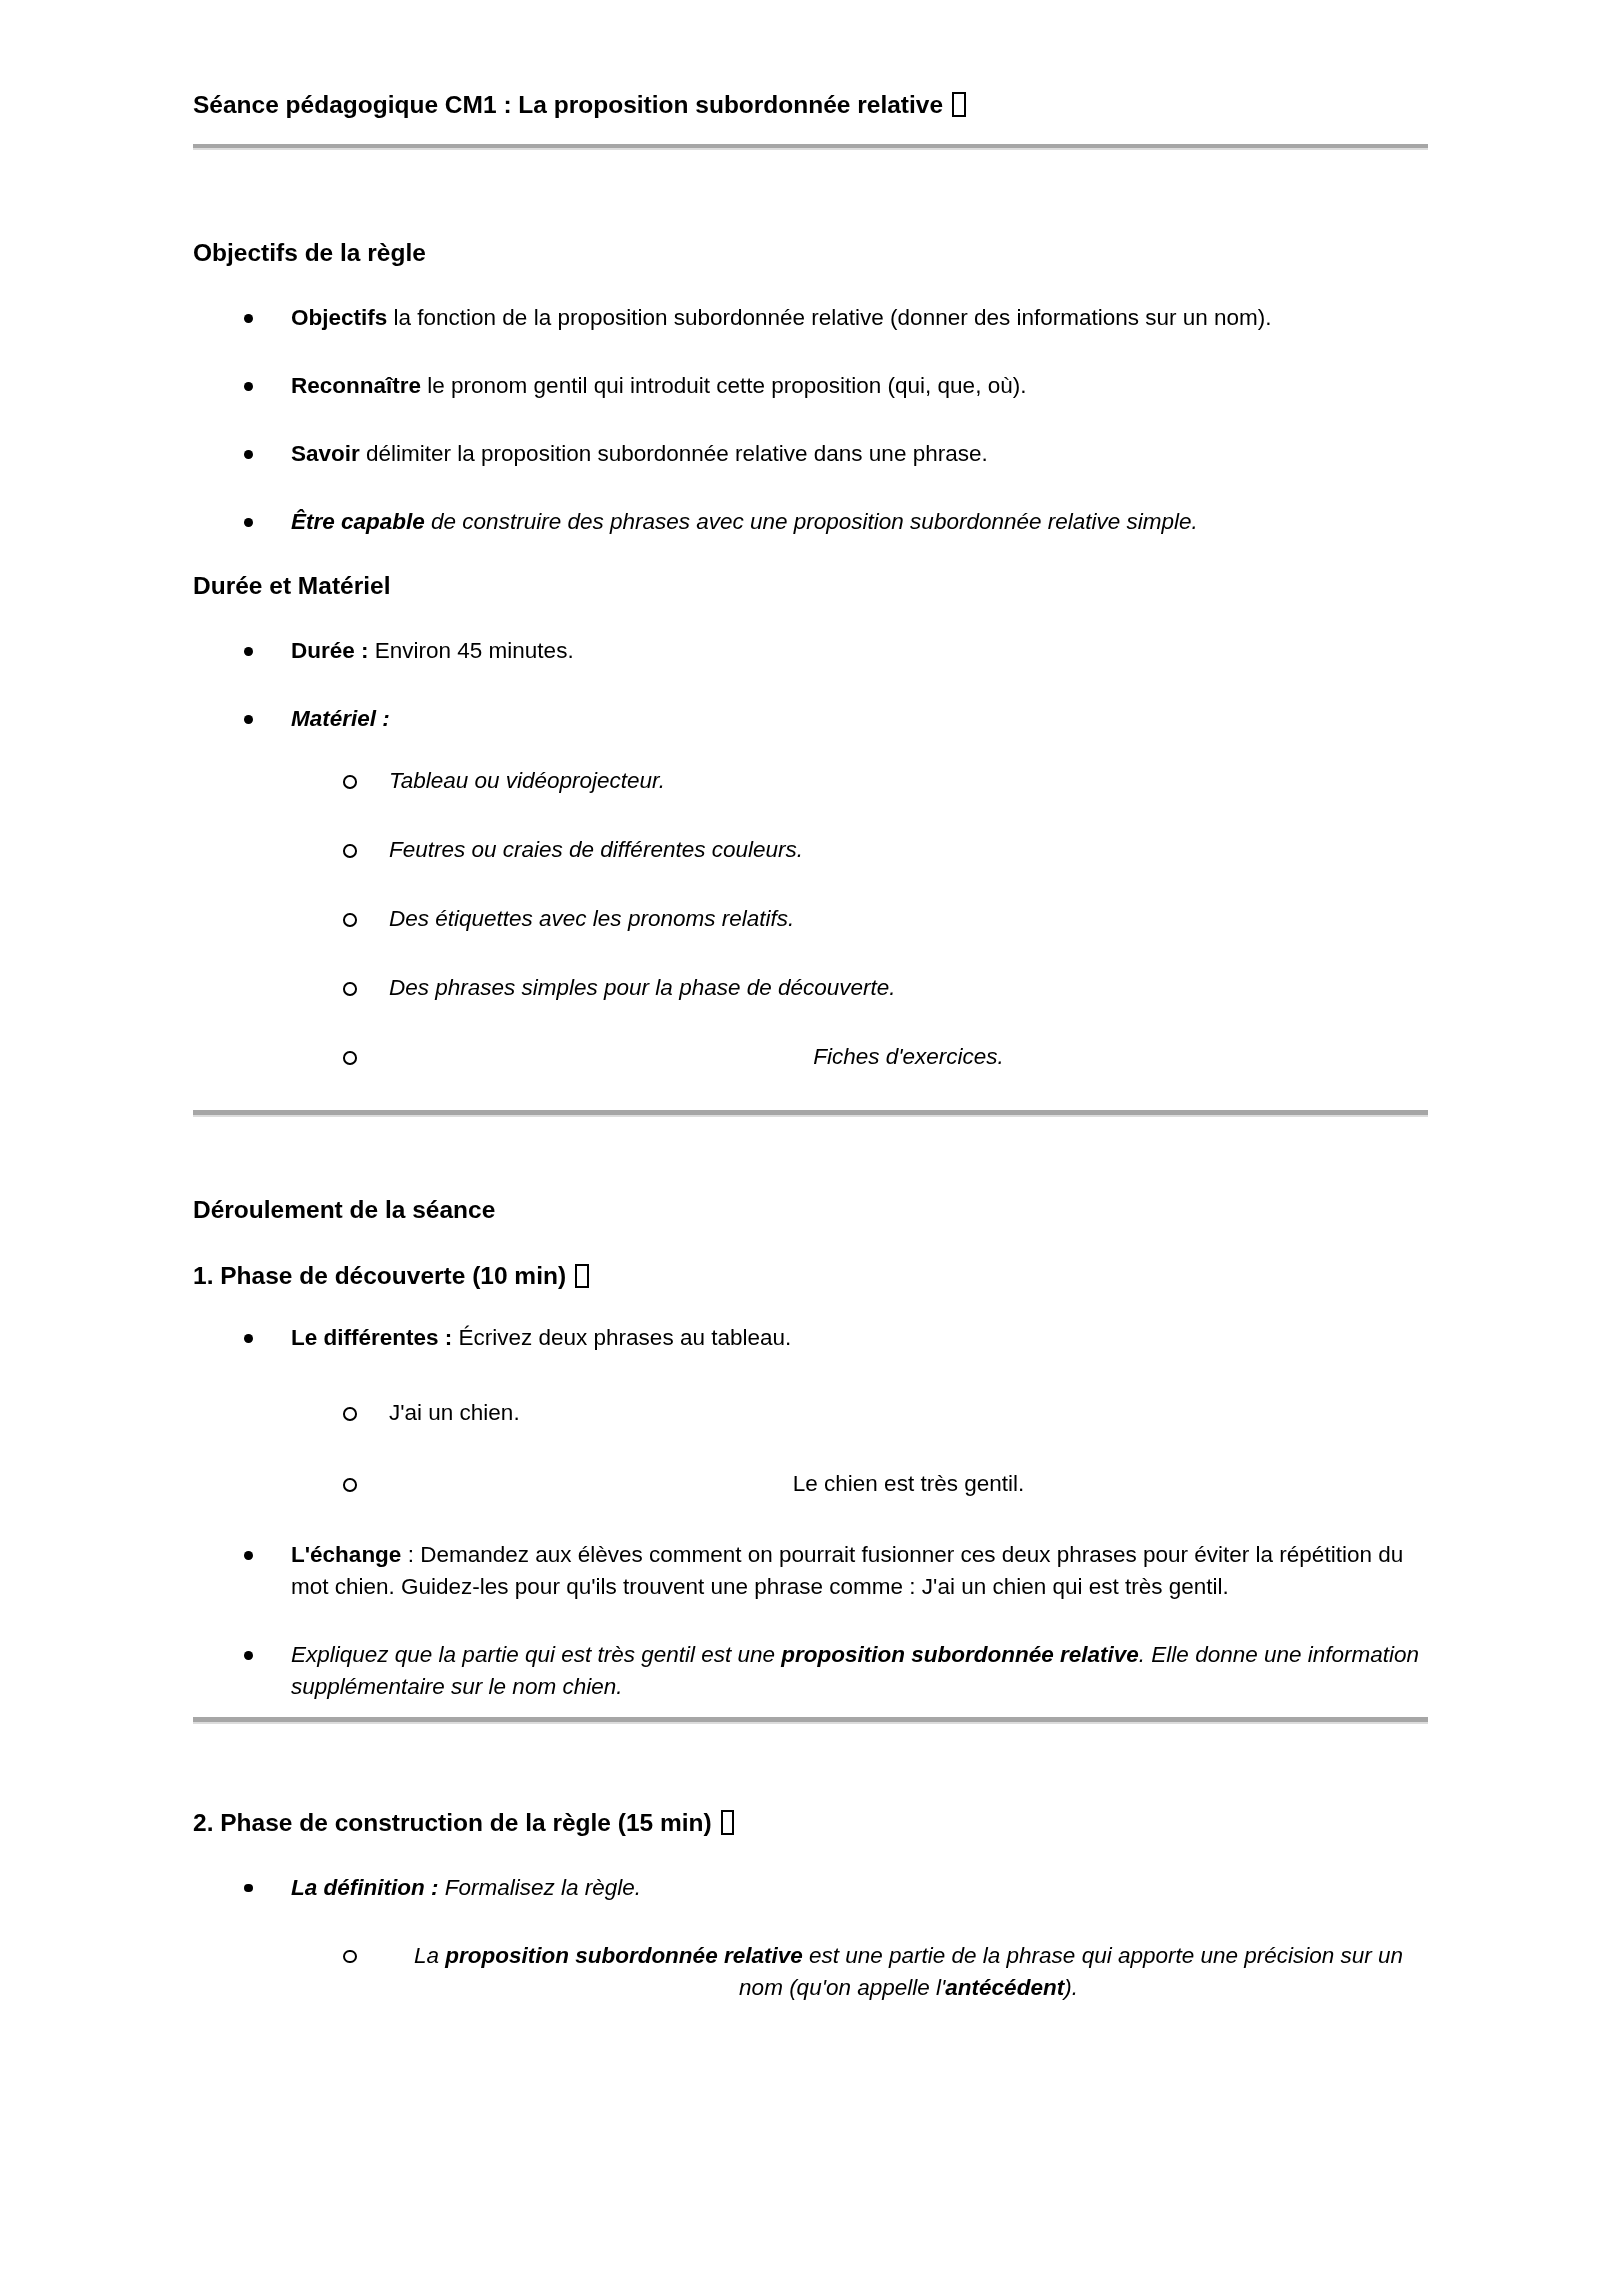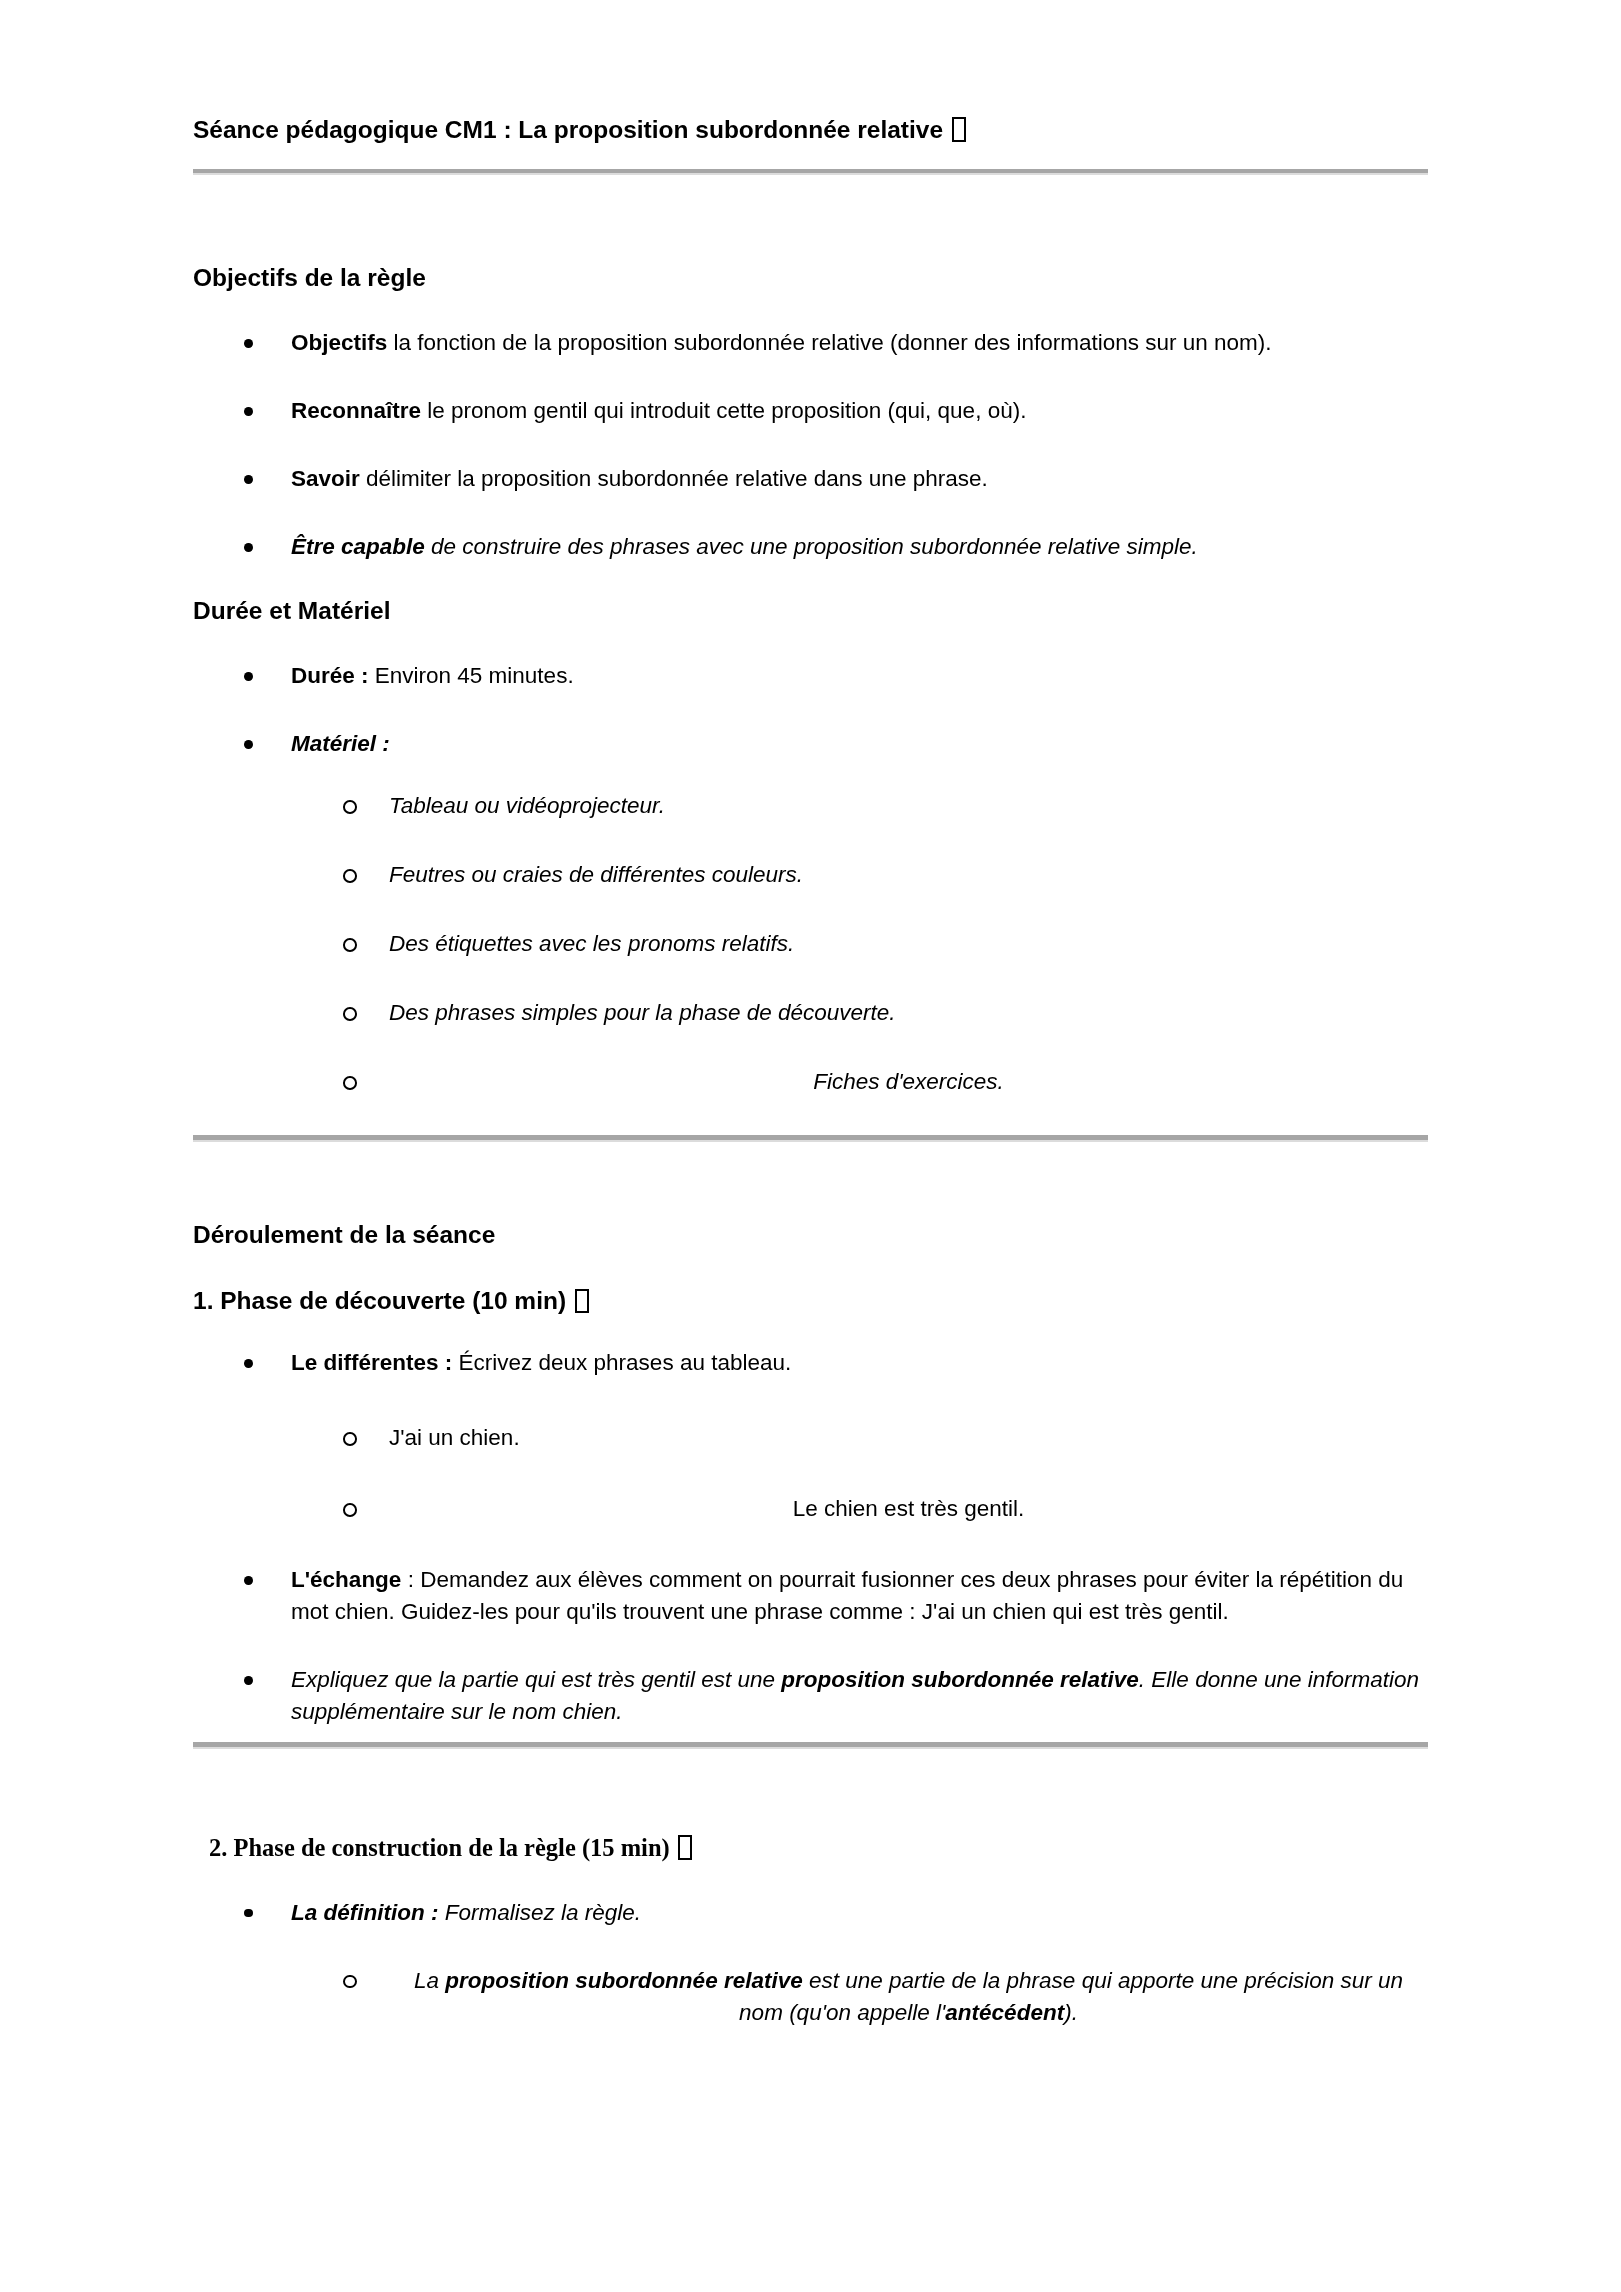--- a/index.html
+++ b/index.html
@@ -6,21 +6,21 @@
   html, body { margin: 0; padding: 0; background: #ffffff; }
   body {
     width: 1621px;
     min-height: 2293px;
     font-family: "Liberation Sans", "DejaVu Sans", sans-serif;
     color: #000;
   }
   .page {
     width: 1621px;
     min-height: 2293px;
-    padding: 115px 193px 137px 193px;
+    padding: 90px 193px 137px 193px;
     background: #fff;
   }
   .doc-title, .h-section {
     font-size: 24.5px;
     line-height: 29px;
     font-weight: 700;
     margin: 0;
   }
   .divider {
     border: 0;
@@ -29,21 +29,21 @@
     border-bottom: 2px solid #dcdcdc;
     margin: 0;
   }
   .d1 { margin-top: 24.5px; }
   .d2 { margin-top: 25.5px; }
   .d3 { margin-top: 13.7px; }
   #h-objectifs   { margin: 88px 0 35px; }
   #h-duree       { margin: 33px 0 35px; }
   #h-deroulement { margin: 78px 0 0; }
   #h-phase1      { margin: 37px 0 9px; }
-  #h-phase2      { margin: 84px 16px 0; font-family: Liberation Serif, serif; }
+  #h-phase2      { margin: 84px 0 0; }
   ul { list-style: none; margin: 0; padding: 0; }
   .item {
     position: relative;
     font-size: 22.5px;
     line-height: 32px;
     margin: 0 0 36px 0;
     padding-left: 98px;
   }
   ul.top > li.item:last-child { margin-bottom: 0; font-style: italic; }
   ul.sub > li.item:last-child { margin-bottom: 0; text-align: center; }

